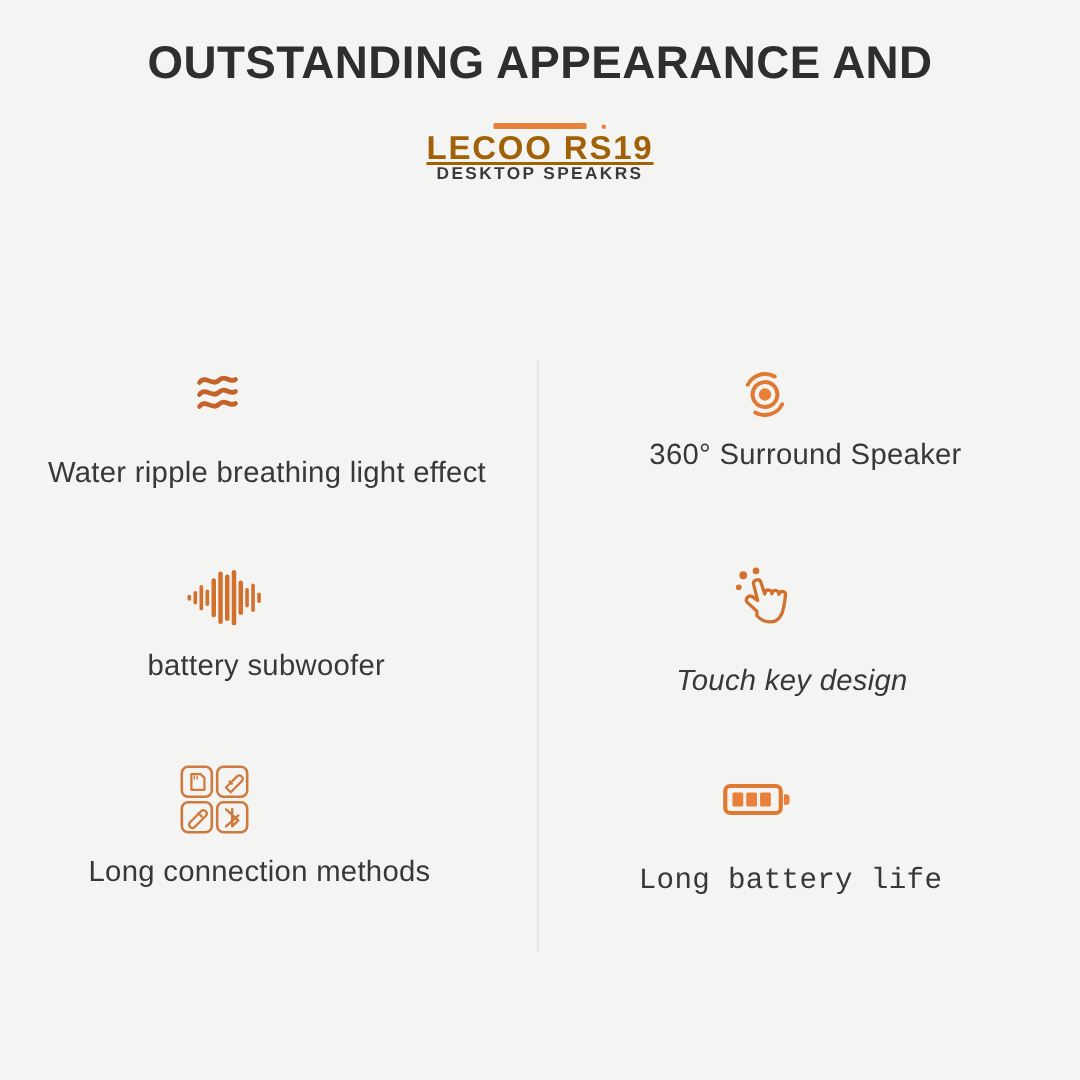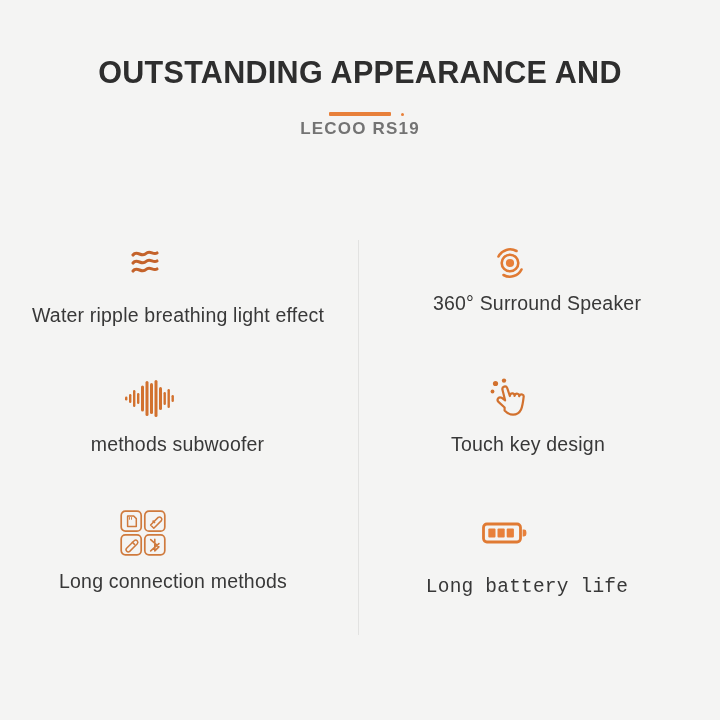--- a/index.html
+++ b/index.html
@@ -12,21 +12,21 @@
     background: #f4f4f3;
     font-family: "Liberation Sans", sans-serif;
     overflow: hidden;
     position: relative;
     -webkit-font-smoothing: antialiased;
   }
 
   
   .heading {
     text-align: center;
-    padding-top: 52px;
+    padding-top: 22px;
     color: #2e2e2e;
     font-size: 30.5px;
     font-weight: bold;
     line-height: 41px;
     letter-spacing: 0.3px;
   }
   .heading-line { display: block; }
 
   
   .brand {
@@ -45,25 +45,26 @@
     content: "";
     position: absolute;
     right: -13px;
     top: 1px;
     width: 3px;
     height: 3px;
     background: #e8803a;
     border-radius: 50%;
   }
   .brand-name {
-    color: #737373;
-    font-size: 17px;
+    color: #a16207;
+    font-size: 22px;
     font-weight: bold;
     letter-spacing: 1.2px;
     line-height: 20px;
+    text-decoration: underline;
   }
   .brand-sub {
     color: #3a3a3a;
     font-size: 11.5px;
     font-weight: bold;
     letter-spacing: 1.6px;
     line-height: 14.5px;
   }
 
   
@@ -114,40 +115,41 @@
   .cell-0 .icon-wrap { margin-left: -68px; }
   .cell-0 .feat-label { margin-top: 12px; margin-left: -2px; }
 
   .cell-1 .icon-wrap { margin-left: -58px; }
   .cell-1 .feat-label { margin-top: 0; margin-left: -4px; }
 
   .cell-2 .icon-wrap { margin-left: -58px; }
   .cell-2 .feat-label { margin-top: 6px; margin-left: -3px; }
 
   .cell-3 .icon-wrap { margin-left: -60px; }
-  .cell-3 .feat-label { margin-top: 6px; margin-left: -22px; }
+  .cell-3 .feat-label { margin-top: 16px; margin-left: -22px; font-style: italic; }
 
   .cell-4 .icon-wrap { margin-left: -72px; }
   .cell-4 .feat-label { margin-top: 8px; margin-left: -12px; }
 
   .cell-5 .icon-wrap { margin-left: -68px; }
   .cell-5 .feat-label { margin-top: 14px; margin-left: -24px; font-family: Liberation Mono, monospace; }
 
   svg { display: block; }
 </style>
 </head>
 <body>
 
 <div class="heading">
   <span class="heading-line">OUTSTANDING APPEARANCE AND</span>
 </div>
 
 <div class="brand">
   <div class="brand-accent"></div>
   <div class="brand-name">LECOO RS19</div>
+  <div class="brand-sub">DESKTOP SPEAKRS</div>
 </div>
 
 <div class="features">
   <div class="divider"></div>
   <div class="grid">
 
     <div class="cell cell-0">
       <div class="icon-wrap">
         <svg width="40" height="34" viewBox="0 0 40 34">
           <g fill="none" stroke="#c4622a" stroke-width="3.1" stroke-linecap="round">
@@ -186,21 +188,21 @@
             <rect x="21.5" y="2" width="3" height="35" rx="1.5"></rect>
             <rect x="26" y="4" width="3" height="31" rx="1.5"></rect>
             <rect x="30.5" y="1" width="3" height="37" rx="1.5"></rect>
             <rect x="35" y="8" width="3" height="23" rx="1.5"></rect>
             <rect x="39.5" y="13" width="2.4" height="13" rx="1.2"></rect>
             <rect x="43.5" y="10" width="2.4" height="19" rx="1.2"></rect>
             <rect x="47.5" y="16" width="2.4" height="7" rx="1.2"></rect>
           </g>
         </svg>
       </div>
-      <div class="feat-label">methods subwoofer</div>
+      <div class="feat-label">battery subwoofer</div>
     </div>
 
     <div class="cell cell-3">
       <div class="icon-wrap">
         <svg width="40" height="42" viewBox="0 0 40 42">
           <g fill="#d2712e">
             <circle cx="6.5" cy="6.5" r="2.6"></circle>
             <circle cx="15" cy="3.6" r="2.2"></circle>
             <circle cx="3.5" cy="14.5" r="1.9"></circle>
           </g>

